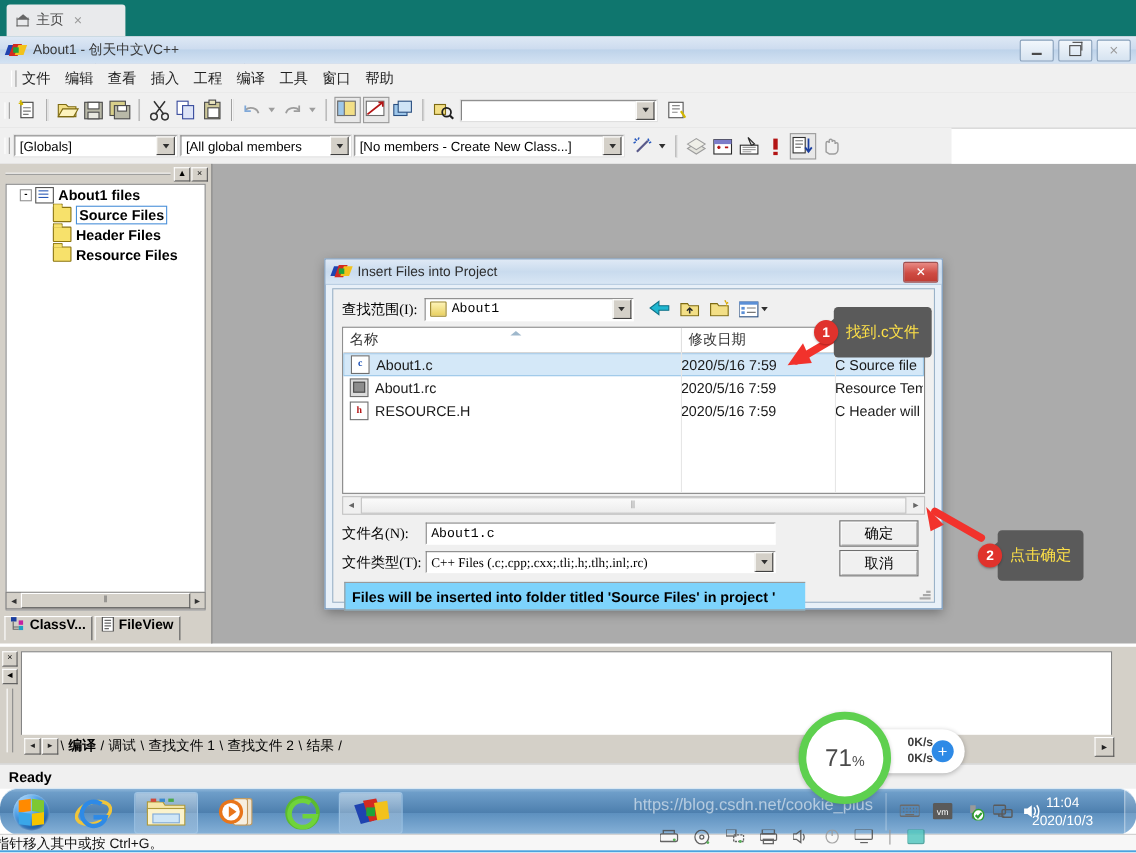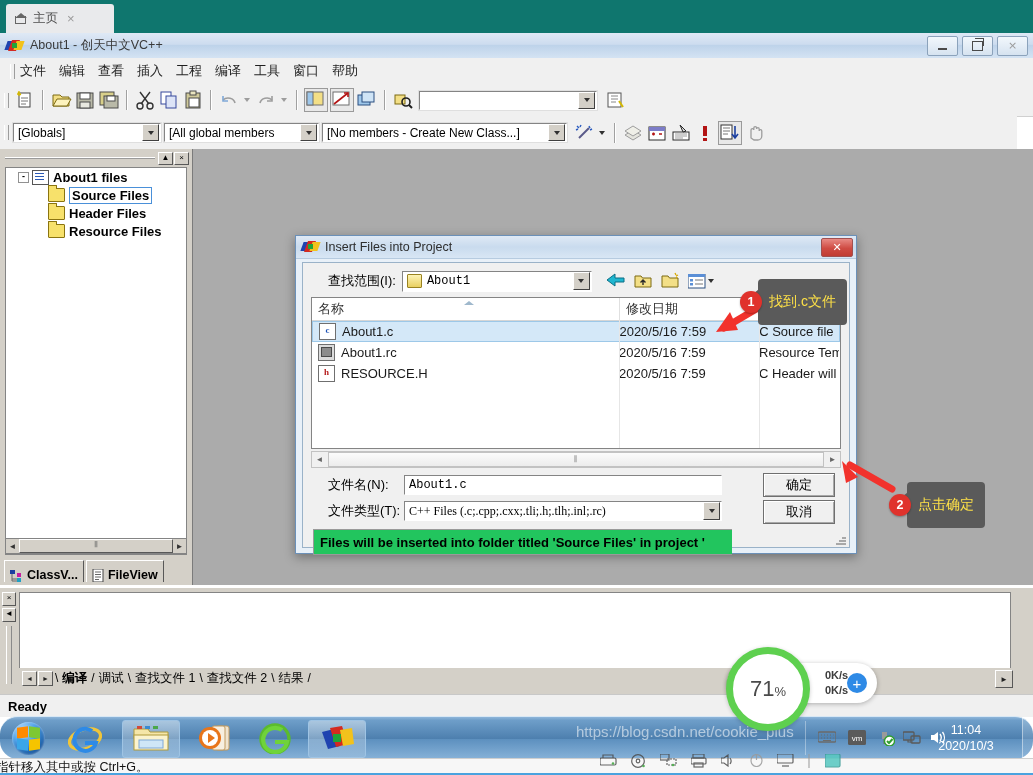--- a/index.html
+++ b/index.html
@@ -49,21 +49,21 @@
   .wb-cls{font-size:11px;color:#9a9a9a;font-family:"DejaVu Sans",sans-serif;}
 
   
   #menubar{left:0;top:58px;width:1033px;height:26px;background:#f0f0f0;border-bottom:1px solid #d8d8d8;
            display:flex;align-items:center;padding-left:10px;}
   #menubar .mi{font-size:13px;color:#1f1f1f;margin-right:11px;padding:2px 1px;white-space:nowrap;}
   .gripv{width:3px;height:15px;border-left:1px solid #fff;border-right:1px solid #9d9d9d;margin:0 4px 0 0;}
 
   
   #tb1{left:0;top:84px;width:1033px;height:32px;background:#f0f0f0;border-bottom:1px solid #d0d0d0;display:flex;align-items:center;}
-  #tb2{left:0;top:116px;width:1017px;height:33px;background:#f0f0f0;border-bottom:1px solid #a8a8a8;display:flex;align-items:center;}
+  #tb2{left:0;top:116px;width:865px;height:33px;background:#f0f0f0;border-bottom:1px solid #a8a8a8;display:flex;align-items:center;}
   .tbsep{width:1px;height:20px;background:#a0a0a0;border-right:1px solid #fff;margin:0 5px;}
   .tbi{width:22px;height:22px;margin:0 1px;position:relative;display:inline-block;}
   .tbi.framed{border:1px solid #9a9a9a;background:#e8e8e8;}
   .caret{width:0;height:0;border-left:3.5px solid transparent;border-right:3.5px solid transparent;border-top:4px solid #303030;}
 
   
   .combo{height:19px;border:1px solid #fff;border-top-color:#848484;border-left-color:#848484;
          background:#fff;display:flex;align-items:center;box-sizing:border-box;box-shadow:0 0 0 1px #dfdfdf;}
   .combo .ctext{font-size:12px;color:#000;padding-left:4px;white-space:nowrap;overflow:hidden;flex:1;}
   .cbtn{width:15px;height:15px;margin:1px;background:#d4d0c8;border:1px solid #fff;border-right-color:#404040;border-bottom-color:#404040;
@@ -81,21 +81,21 @@
   .folder{width:15px;height:12px;background:#f7e16b;border:1px solid #8a7410;border-radius:0 1px 1px 1px;position:relative;}
   .folder:before{content:"";position:absolute;left:-1px;top:-4px;width:7px;height:3px;background:#f7e16b;border:1px solid #8a7410;border-bottom:none;border-radius:1px 1px 0 0;}
   .bookico{width:15px;height:13px;background:#fff;border:1px solid #555;position:relative;}
   .bookico:before{content:"";position:absolute;left:2px;top:2px;width:9px;height:1.5px;background:#2a59b5;box-shadow:0 3px 0 #2a59b5,0 6px 0 #2a59b5;}
   .expander{width:9px;height:9px;border:1px solid #919191;background:#fff;font-size:9px;line-height:7px;text-align:center;color:#000;margin-right:3px;flex:none;}
   .selbox{border:1px solid #4a90d9;padding:0 2px;}
 
   
   #viewtabs{left:4px;top:558px;width:190px;height:24px;display:flex;align-items:flex-end;}
   .vwtab{height:21px;background:#d4d0c8;border:1px solid #fff;border-right-color:#585858;border-bottom:none;
-         display:flex;align-items:flex-end;padding:0 5px;font-size:12.5px;font-weight:bold;color:#000;margin-right:2px;}
+         display:flex;align-items:flex-start;padding:0 5px;font-size:12.5px;font-weight:bold;color:#000;margin-right:2px;}
 
   
   #editorbg{left:192px;top:149px;width:841px;height:436px;background:#ababab;border-left:1px solid #7b7b7b;}
 
   
   #outpane{left:0;top:588px;width:1033px;height:106px;background:#d4d0c8;}
   #outLeftCol{left:2px;top:592px;width:14px;height:96px;display:flex;flex-direction:column;align-items:center;}
   .smbtn{width:12px;height:12px;background:#d4d0c8;border:1px solid #fff;border-right-color:#585858;border-bottom-color:#585858;
          font-size:8px;line-height:10px;text-align:center;margin-bottom:2px;}
   #outWhite{left:19px;top:592px;width:992px;height:78px;background:#fff;border:1px solid #848484;box-sizing:border-box;}
@@ -116,21 +116,21 @@
   #dialog{left:295px;top:235px;width:562px;height:319px;
           background:#e8f0f8;border:1px solid #6b90b8;box-shadow:0 3px 10px rgba(0,0,0,.35);box-sizing:border-box;}
   #dlgTitle{height:22px;background:linear-gradient(to bottom,#dfe9f5,#c9dbee 50%,#d8e6f4);
             display:flex;align-items:center;padding:0 3px 0 6px;border-bottom:1px solid #b6cbe0;}
   #dlgTitle .dtext{font-size:12.5px;color:#2d2d2d;margin-left:6px;}
   #dlgClose{margin-left:auto;width:30px;height:17px;border:1px solid #a05050;border-radius:2px;
             background:linear-gradient(to bottom,#e88a84,#cf4b43 55%,#c03c33);
             color:#fff;font-size:11px;font-weight:bold;display:flex;align-items:center;justify-content:center;}
   #dlgBody{position:absolute;left:6px;top:26px;width:548px;height:286px;background:#f0f0f0;border:1px solid #9ab2c8;box-sizing:border-box;}
 
-  .dlabel{font-size:13px;color:#000;font-family:Liberation Sans, sans-serif;white-space:nowrap;margin-left:17px;}
+  .dlabel{font-size:13px;color:#000;font-family:Liberation Serif, serif;white-space:nowrap;}
 
   #lookinRow{position:absolute;left:8px;top:6px;width:530px;height:24px;display:flex;align-items:center;}
   #lookinCombo{width:190px;height:21px;margin-left:6px;display:flex;align-items:center;
      border:1px solid #848484;border-right-color:#fff;border-bottom-color:#fff;background:#fff;box-sizing:border-box;}
   #lookinCombo .ftxt{font-size:12px;font-family:"Liberation Mono","DejaVu Sans Mono",monospace;margin-left:5px;color:#000;}
   .folderSm{width:13px;height:12px;background:linear-gradient(to bottom,#fdf3b6,#e9d060);border:1px solid #9a8320;margin-left:4px;flex:none;border-radius:1px;}
 
   #filelist{position:absolute;left:8px;top:34px;width:530px;height:152px;background:#fff;border:1px solid #848484;box-sizing:border-box;overflow:hidden;}
   #flHead{display:flex;height:22px;border-bottom:1px solid #d6d6d6;background:#fff;align-items:center;position:relative;}
   #flHead .hc{font-size:13px;color:#333;padding-left:6px;position:relative;height:22px;line-height:22px;box-sizing:border-box;}
@@ -158,21 +158,21 @@
   .dfield{height:20px;background:#fff;border:1px solid #848484;border-right-color:#fff;border-bottom-color:#fff;
           box-sizing:border-box;display:flex;align-items:center;padding-left:4px;
           font-family:"Liberation Mono","DejaVu Sans Mono",monospace;font-size:12px;color:#000;}
   .dcaret{width:15px;height:16px;margin:1px 1px 1px auto;background:#d4d0c8;border:1px solid #fff;border-right-color:#404040;border-bottom-color:#404040;
           display:flex;align-items:center;justify-content:center;flex:none;}
   .dbtn{width:70px;height:22px;background:#f0f0f0;border:1px solid #6f6f6f;box-shadow:inset 1px 1px 0 #fff, inset -1px -1px 0 #a8a8a8;
         display:flex;align-items:center;justify-content:center;font-size:13px;color:#000;
         font-family:"Liberation Serif","DejaVu Serif",serif;}
   #okBtn{position:absolute;left:460px;top:210px;}
   #cancelBtn{position:absolute;left:460px;top:237px;}
-  #infoBox{position:absolute;left:10px;top:266px;width:412px;height:24px;background:#22c55e;border:1px solid #9a9a9a;border-right:none;
+  #infoBox{position:absolute;left:10px;top:266px;width:412px;height:24px;background:#7dd3fc;border:1px solid #9a9a9a;border-right:none;
            display:flex;align-items:center;padding-left:6px;font-size:13px;font-weight:bold;color:#000;white-space:nowrap;overflow:hidden;}
   #dlgGrip{position:absolute;right:3px;bottom:2px;width:11px;height:11px;}
   #dlgGrip i{position:absolute;right:0;background:#a8a8a8;height:2px;}
 
   
   .callout{position:absolute;display:flex;align-items:center;z-index:60;}
   .cnum{width:22px;height:22px;border-radius:50%;background:#e0322c;color:#fff;font-size:12.5px;font-weight:bold;
         display:flex;align-items:center;justify-content:center;z-index:2;box-shadow:0 1px 2px rgba(0,0,0,.3);}
   .cbubble{height:46px;background:#5a5a5a;color:#fde047;font-size:14px;display:flex;align-items:center;
            padding:0 11px;border-radius:4px;margin-left:-4px;white-space:nowrap;position:relative;}

